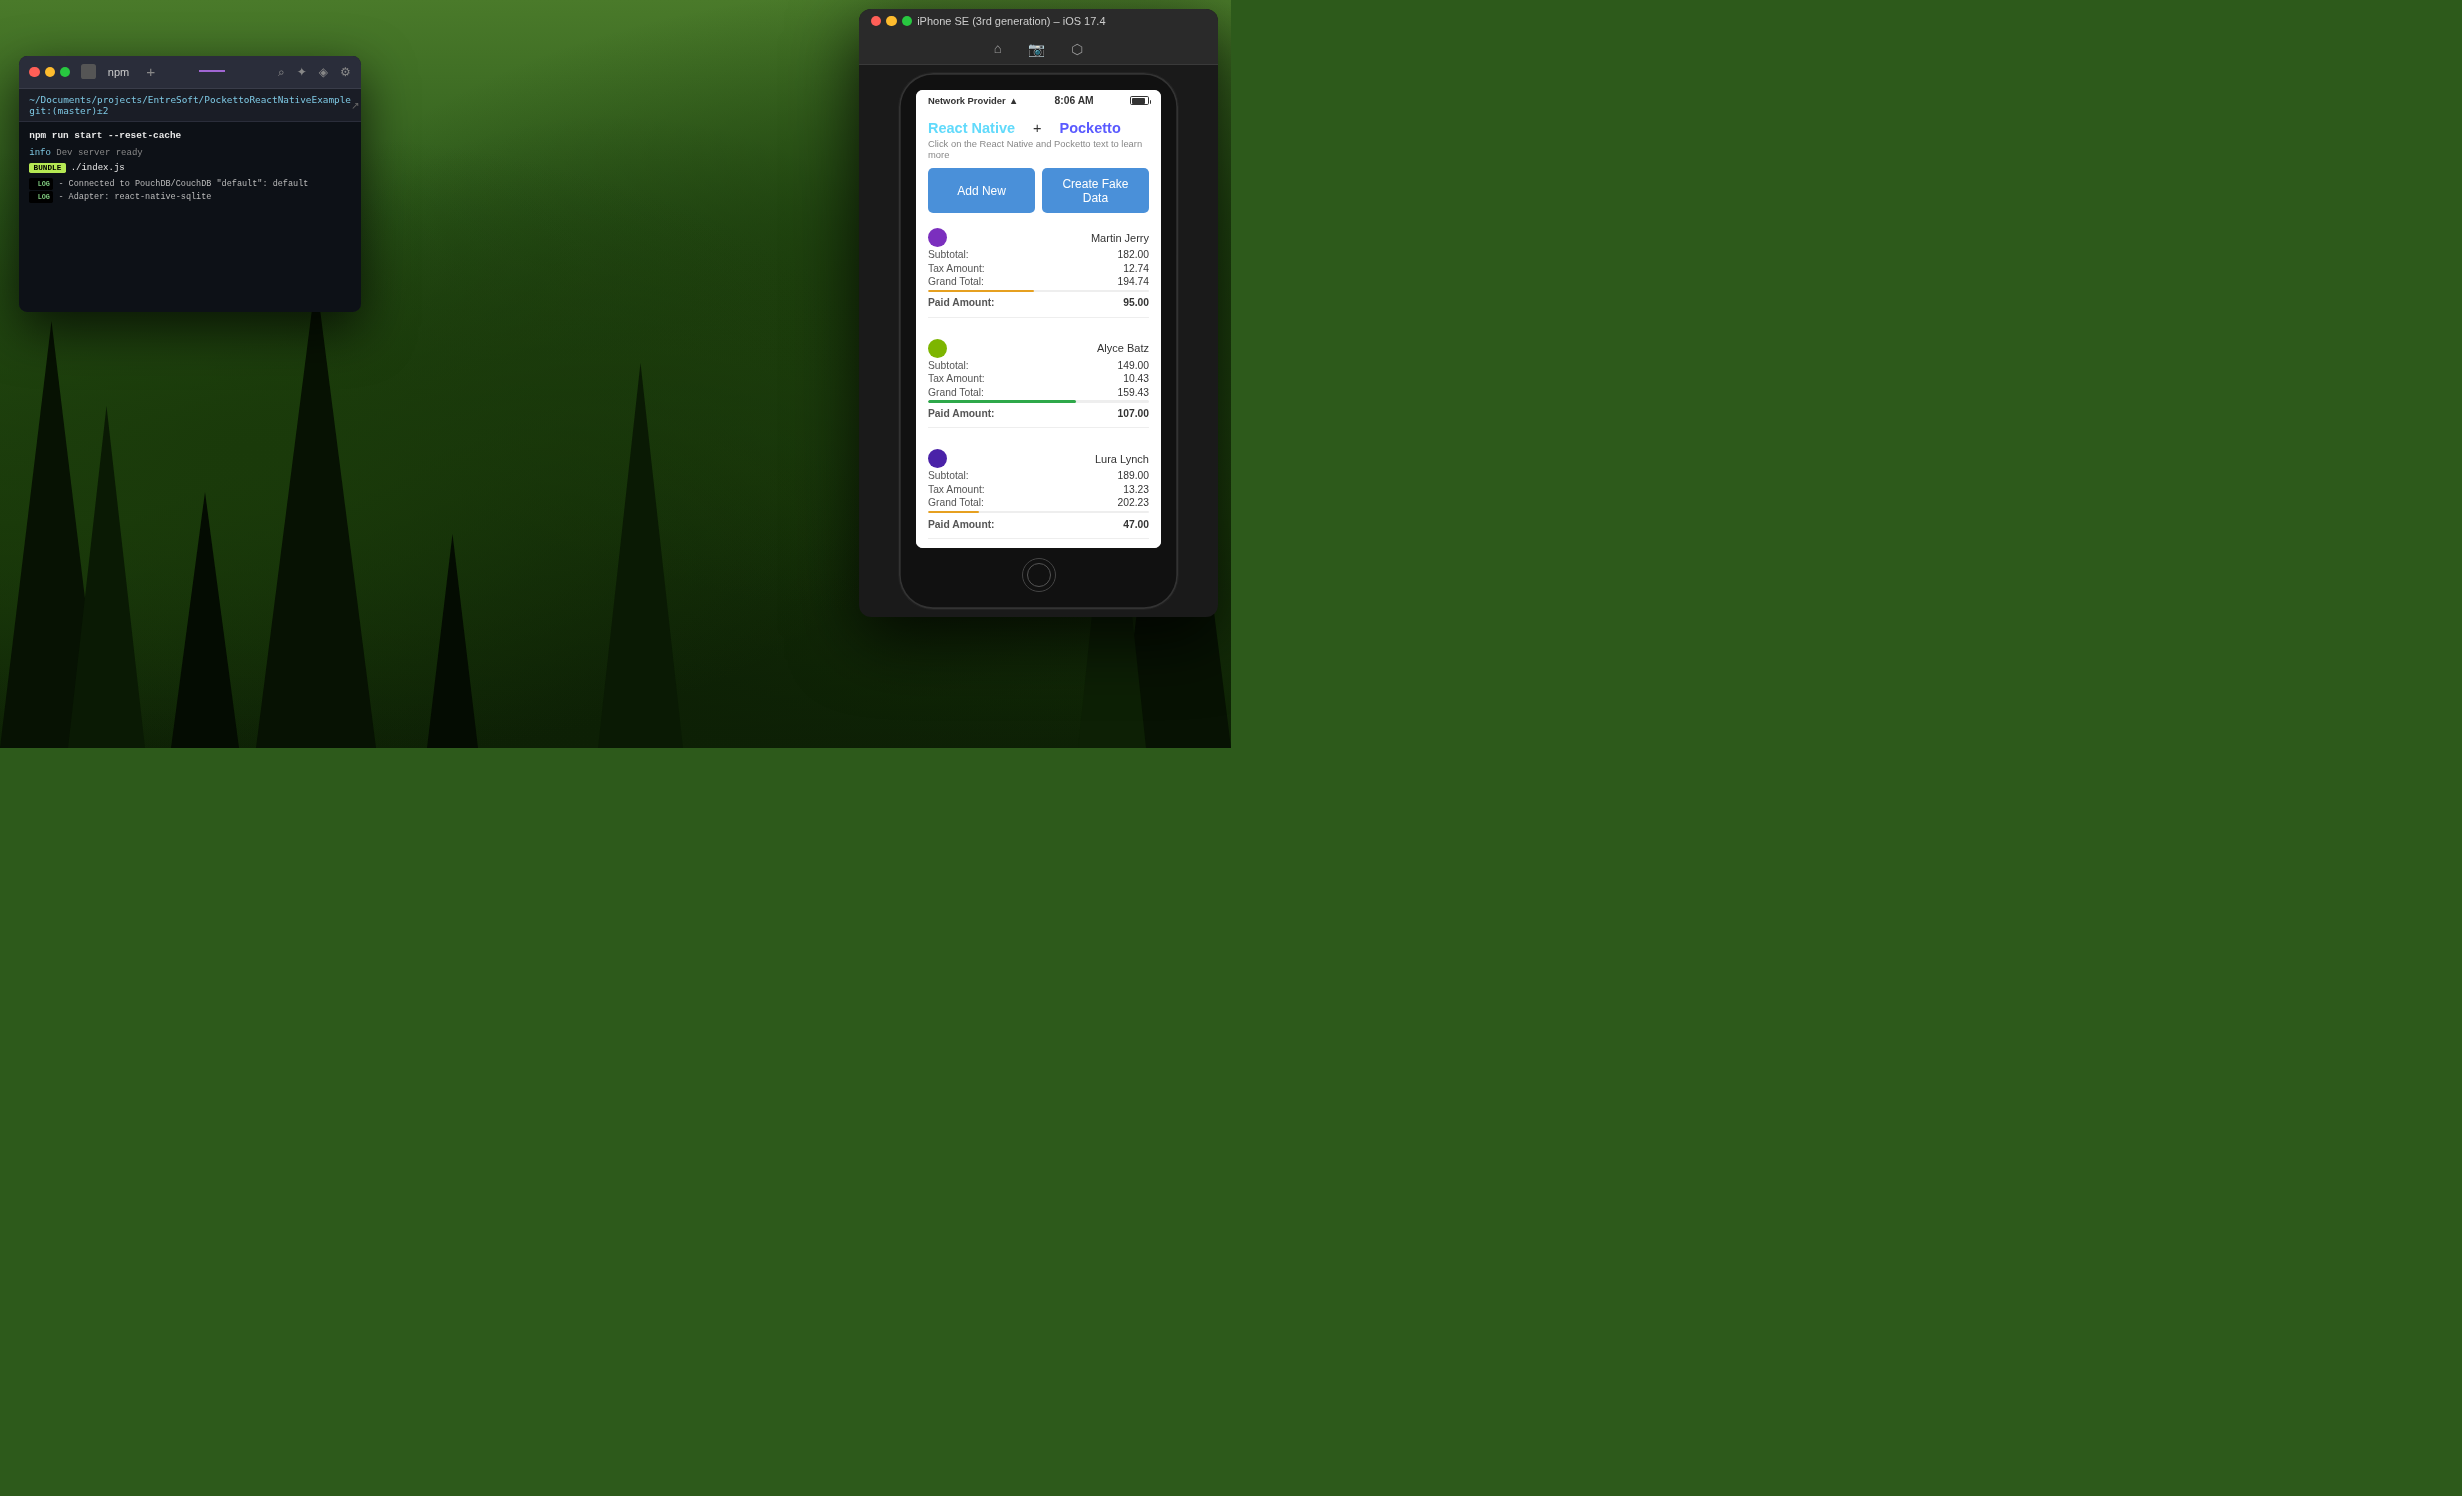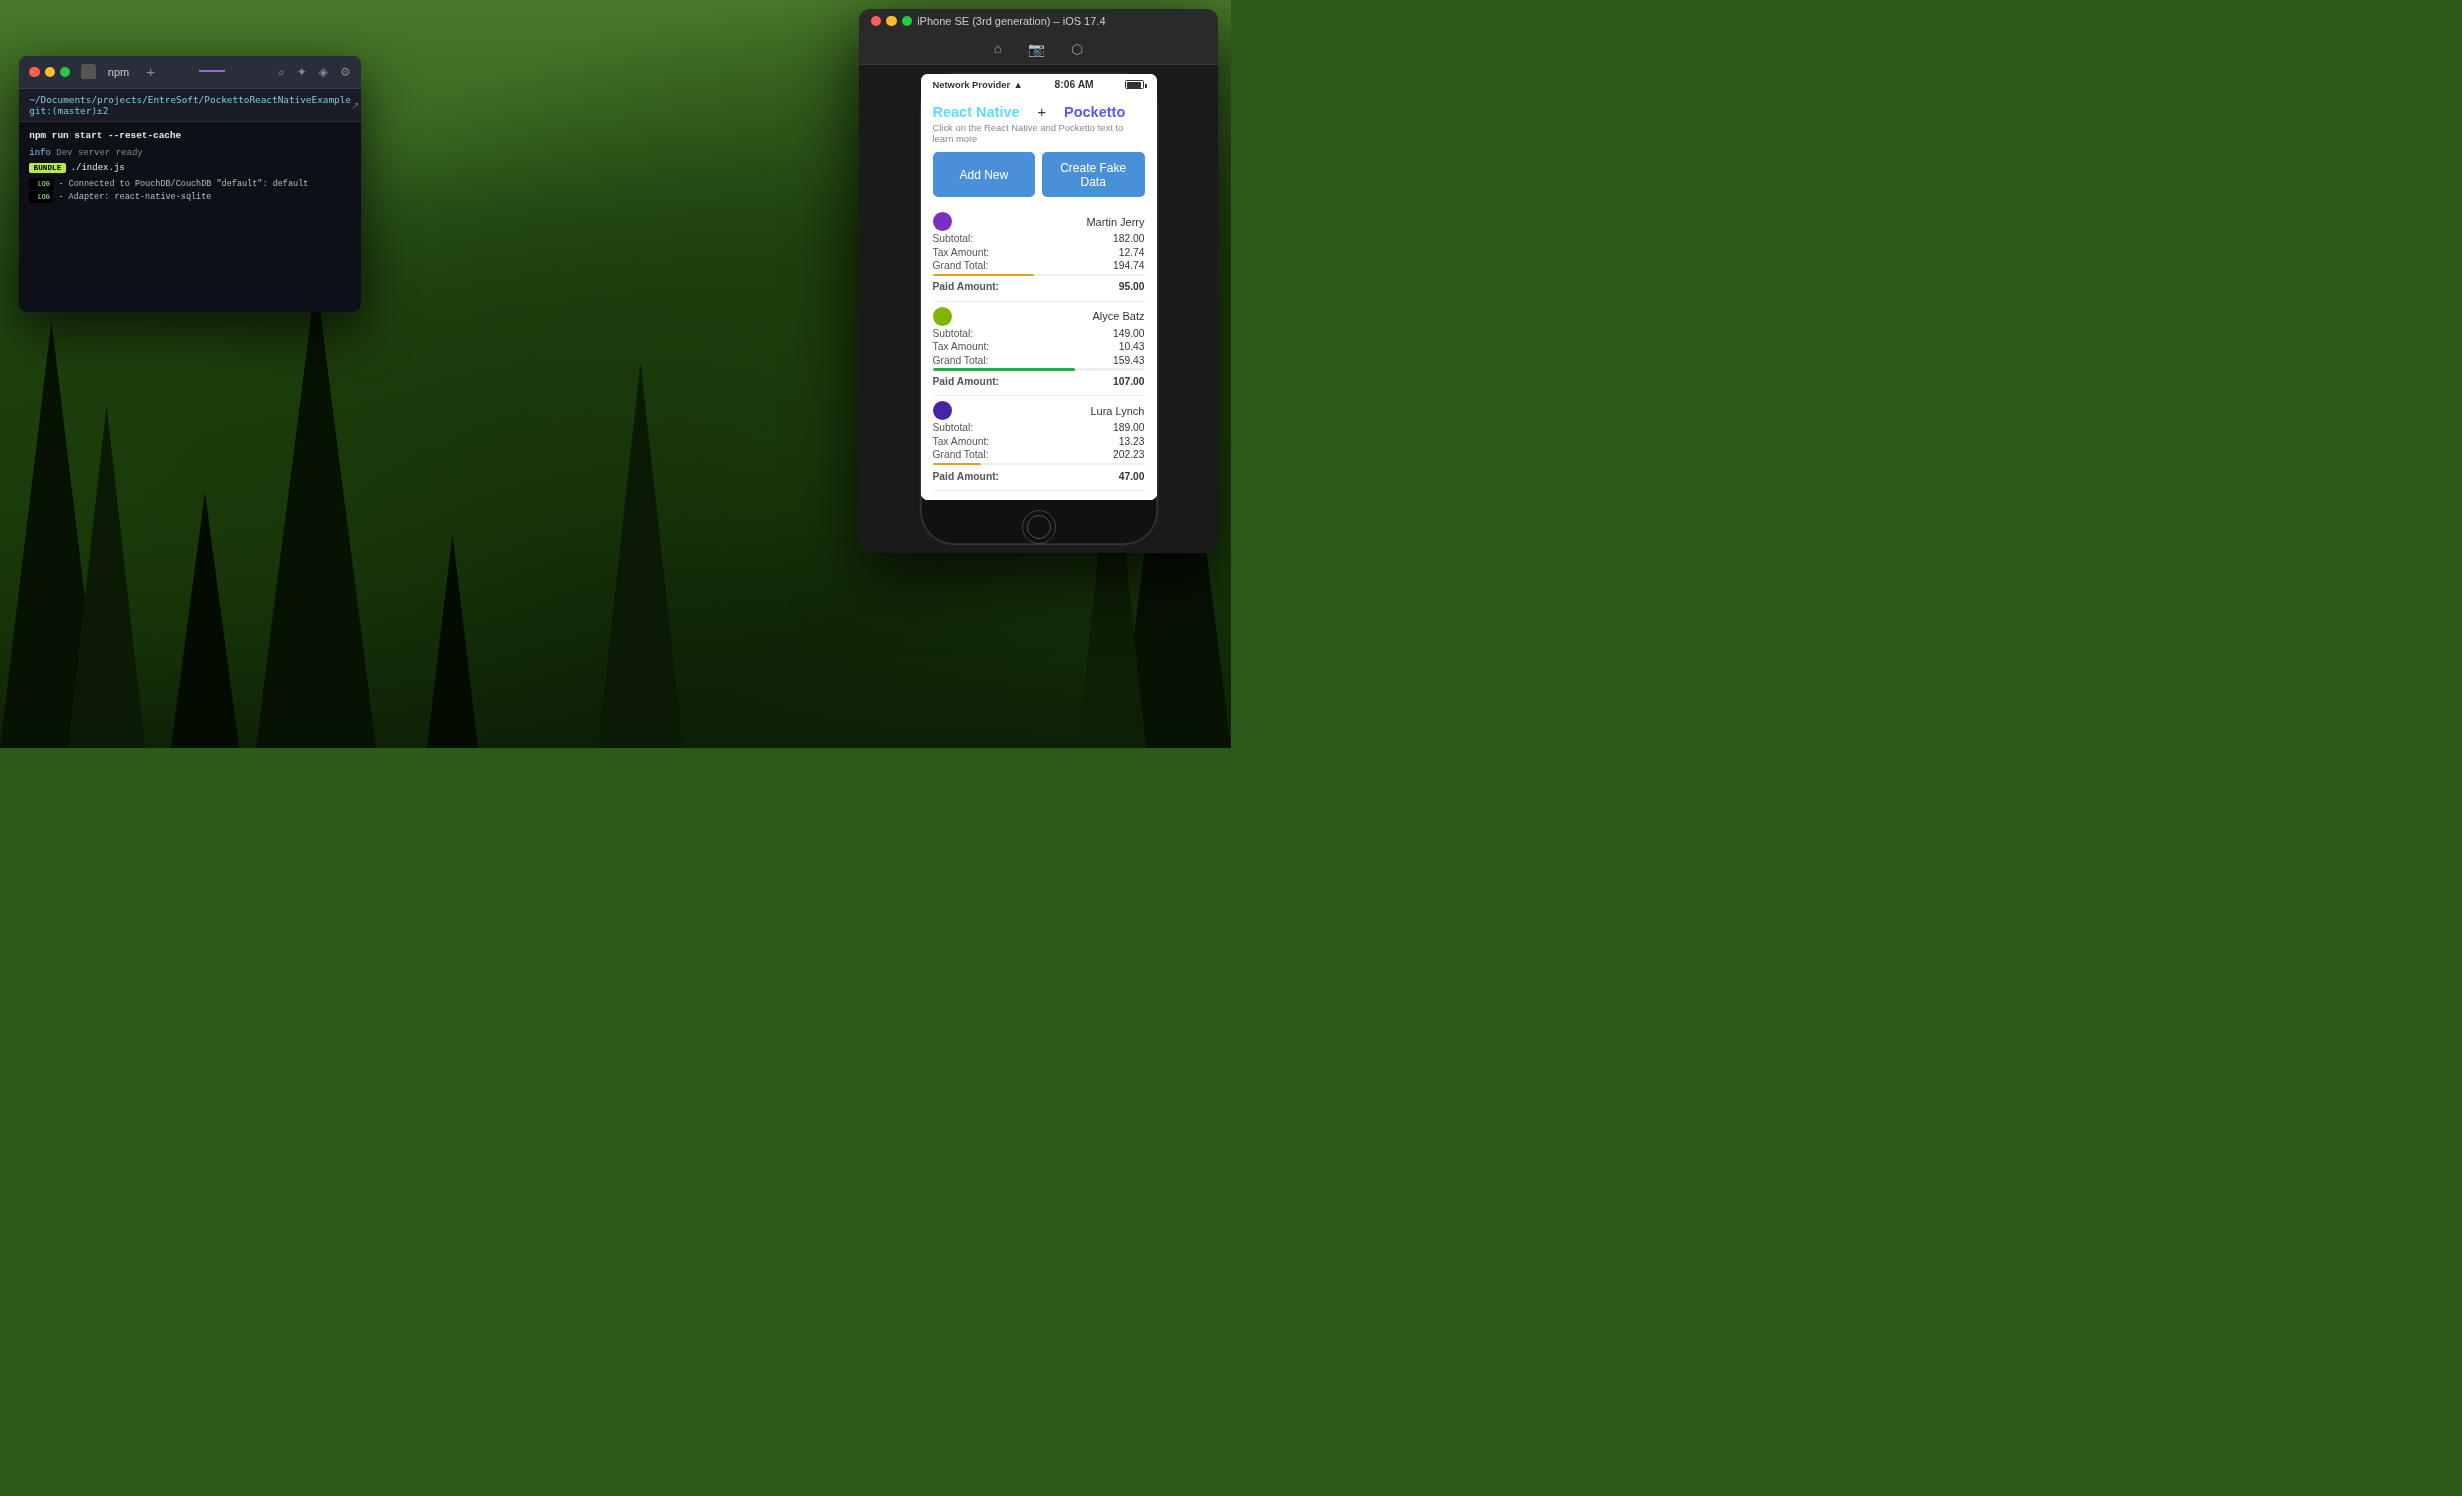--- a/index.html
+++ b/index.html
@@ -308,23 +308,23 @@
 
     .sim-tool-icon {
       color: #999;
       font-size: 13.7px;
     }
 
     
     .iphone-frame {
       background: #111;
       margin: 8.5px auto;
-      width: 238px;
+      width: 279px;
       border-radius: 34px;
-      padding: 1px;
+      padding: 17px;
       box-shadow: inset 0 0 0 1.7px #333, 0 0 0 0.9px #222;
       position: relative;
     }
 
     .iphone-screen {
       background: #fff;
       border-radius: 6.8px;
       overflow: hidden;
       position: relative;
     }
@@ -458,21 +458,21 @@
       padding: 8.5px;
       font-size: 12px;
       font-weight: 500;
       cursor: pointer;
     }
 
     
     .invoice-list {
       display: flex;
       flex-direction: column;
-      gap: 0;
+      gap: 16px;
     }
 
     .invoice-card {
       border-bottom: 0.9px solid #eee;
       padding: 8.5px 0;
     }
 
     .invoice-header {
       display: flex;
       align-items: center;

